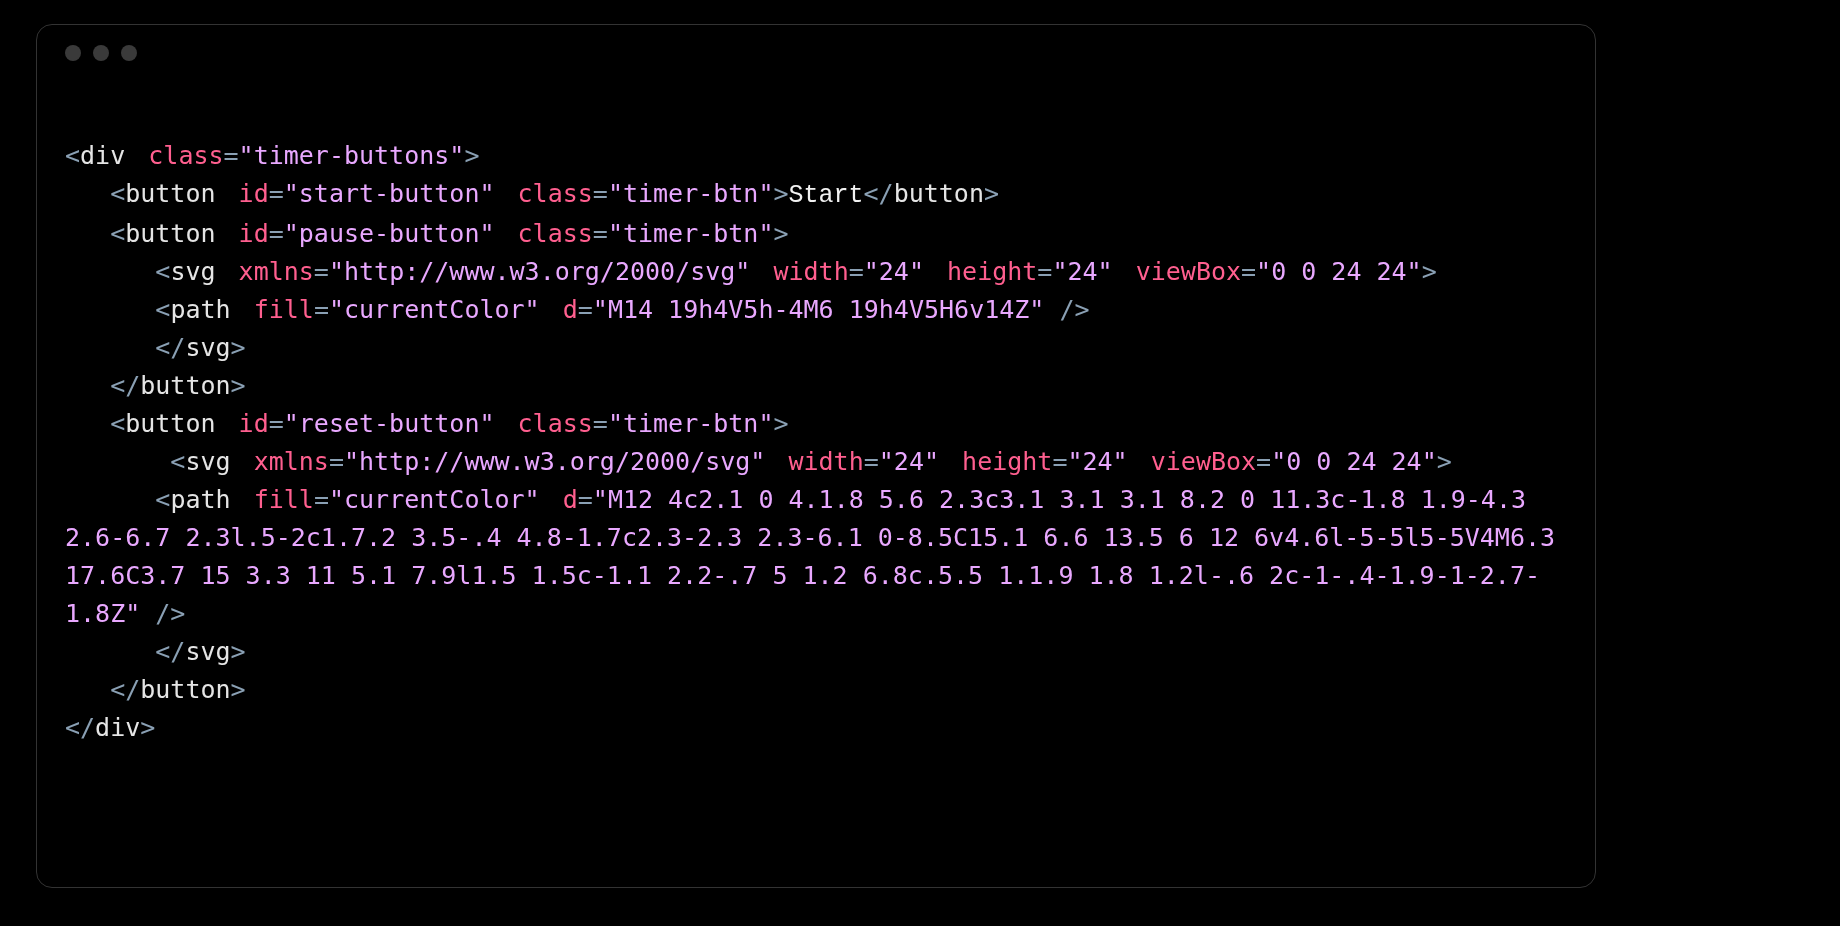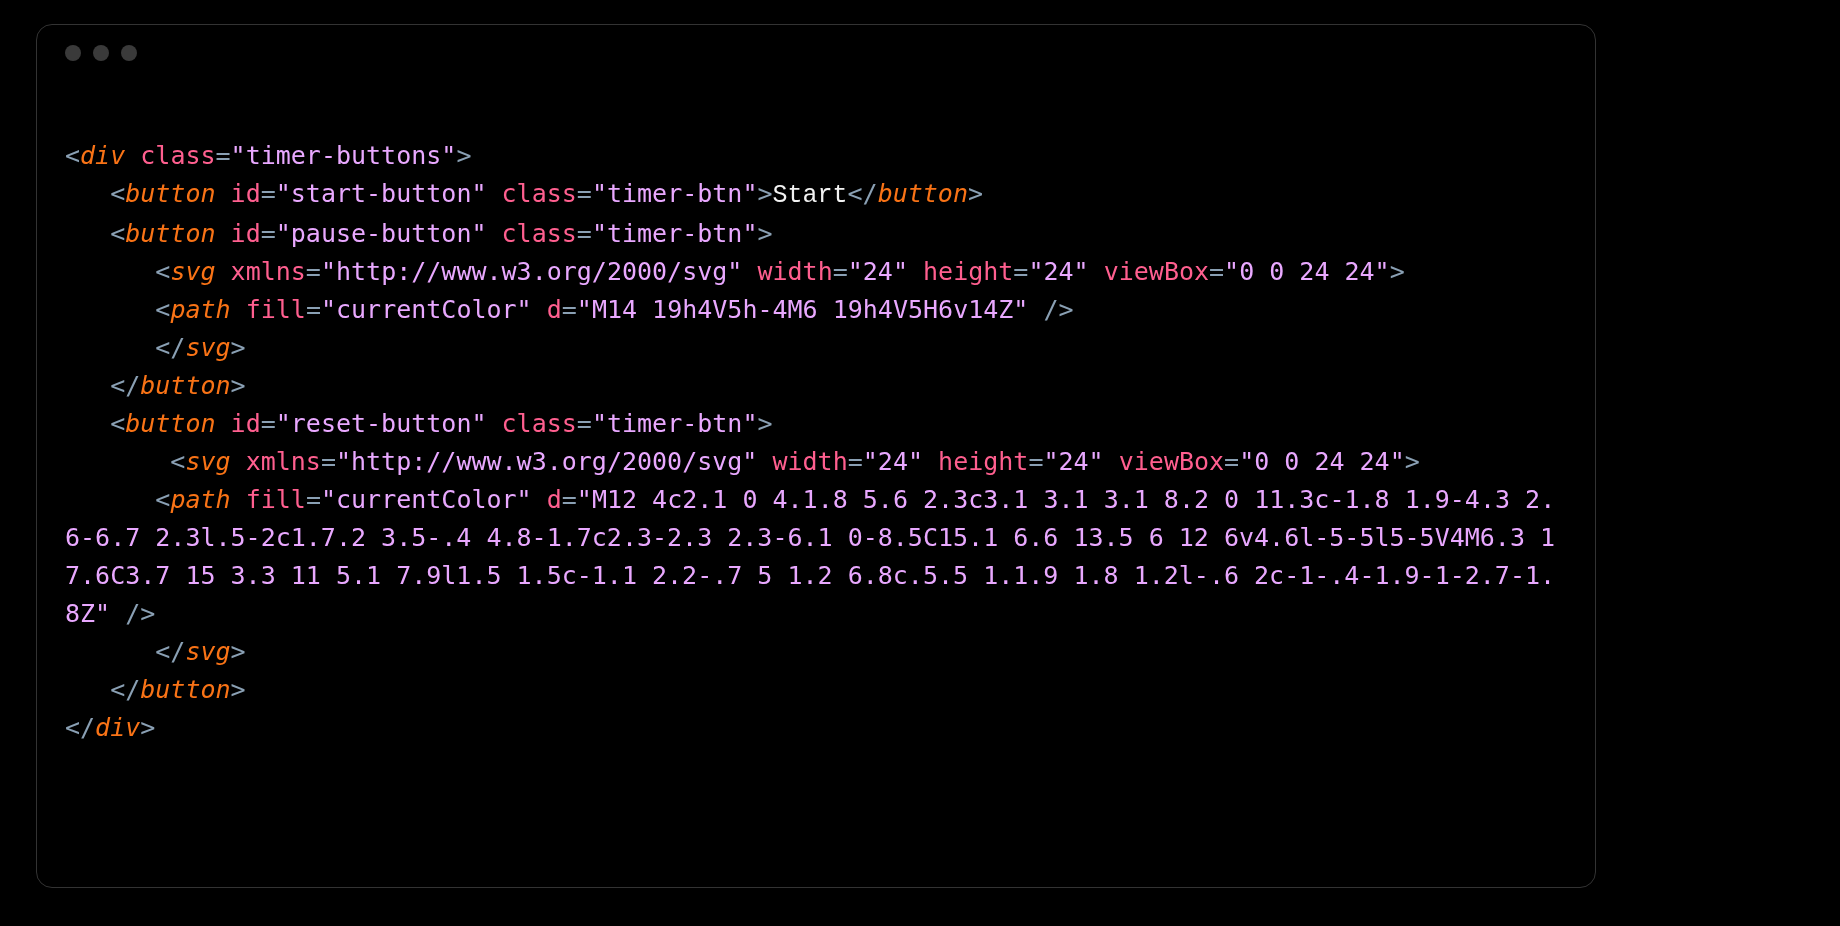--- a/index.html
+++ b/index.html
@@ -36,23 +36,23 @@
   }
   .code {
     font-family: "SF Mono", ui-monospace, Menlo, Consolas, monospace;
     font-size: 25px;
     line-height: 38px;
     white-space: pre-wrap;
     word-break: break-all;
     color: #e6e6e6;
     padding: 56px 28px 24px 28px;
   }
-  .t-tag   { color: #f97316; font-style: italic; }      
+  .t-tag   { color: #e5e5e5; }      
   .t-punc  { color: #8aa0b4; }      
-  .t-attr  { color: #ff5f8f; }      
+  .t-attr  { color: #ff5f8f; margin-left: 8px; }      
   .t-str   { color: #e9a8ff; }      
   .t-text  { color: #f2f2f2; font-family: Liberation Mono, monospace; }      
 </style>
 </head>
 <body>
 
 <div class="frame">
   <div class="titlebar">
     <div class="dot"></div>
     <div class="dot"></div>

